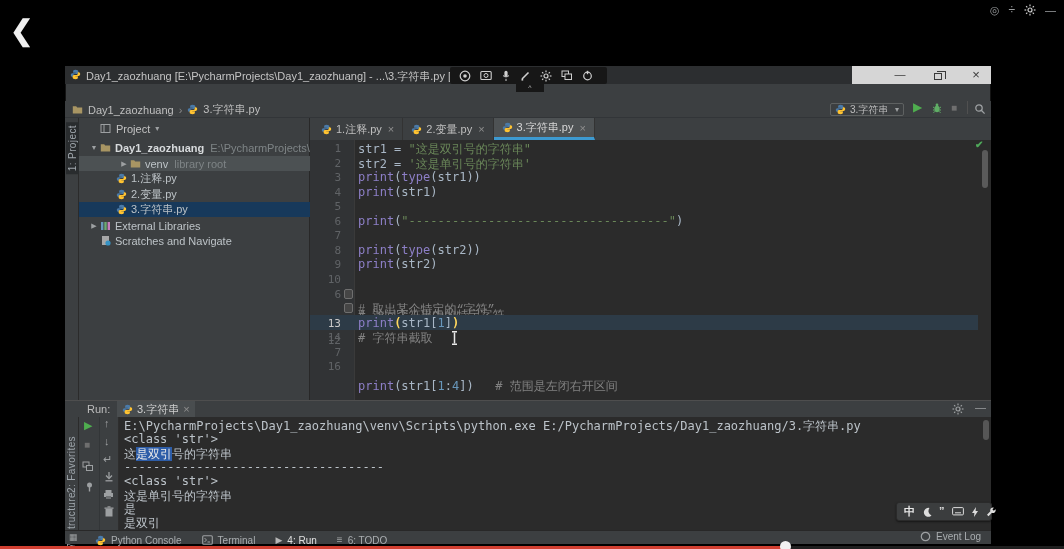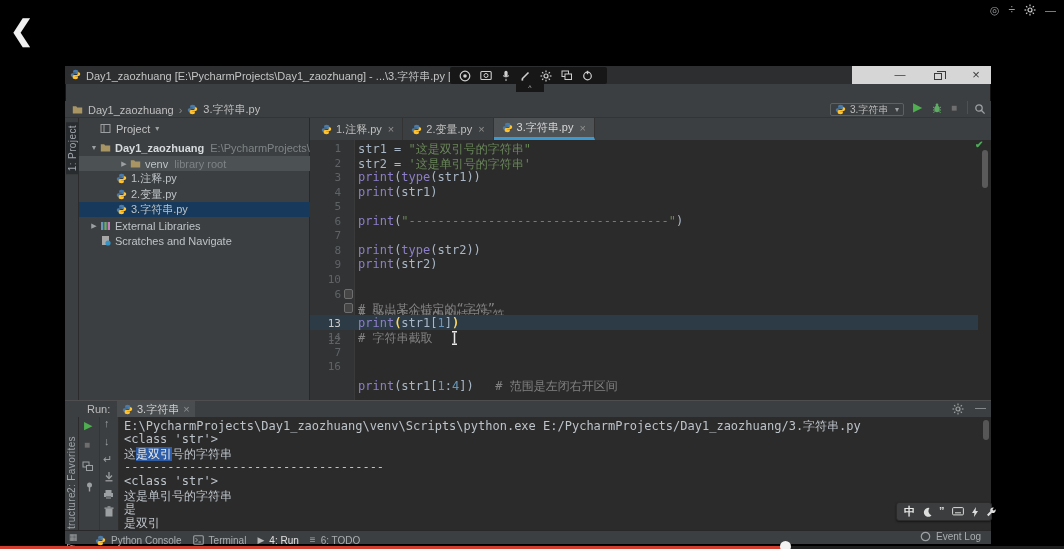--- a/index.html
+++ b/index.html
@@ -84,21 +84,21 @@
   #run-tools .sep{position:absolute;left:20px;top:0;width:1px;height:113px;background:#333638}
   .rt{position:absolute;font-size:11px;color:#9da0a2}
   #console-bg{left:119px;top:417px;width:872px;height:113px;background:#2b2b2b}
   .con{position:absolute;left:124px;height:14px;font:12px "DejaVu Sans Mono",monospace;white-space:pre;color:#bcc3c9}
   .con .sel{background:#2d5da8;color:#e8e8e8}
   #con-scroll{left:983px;top:420px;width:6px;height:20px;background:#565656;border-radius:3px}
 
   
   #statusbar{left:65px;top:530px;width:926px;height:14px;background:#3c3f41;border-top:1px solid #282828}
   #switcher{left:69px;top:532px;color:#9da0a2;font-size:9px}
-  #status-items{position:absolute;left:30px;top:1px;display:flex;gap:11px;align-items:center;height:16px}
+  #status-items{position:absolute;left:30px;top:1px;display:flex;gap:20px;align-items:center;height:16px}
   .sitem{display:flex;align-items:center;gap:5px;font-size:10px;color:#a9adb0}
   .sitem.active{color:#e0e0e0}
   #event-log{left:920px;top:531px;display:flex;align-items:center;gap:5px;font-size:10px;color:#a9adb0}
 
   
   #ime{left:896px;top:502px;width:96px;height:19px;background:#3b3d3e;border:1px solid #2a2a2a;border-radius:3px;display:flex;align-items:center;gap:7px;padding:0 7px;box-shadow:0 1px 2px rgba(0,0,0,.5)}
   #ime .t{color:#e8e8e8;font-size:11px;font-weight:bold}
 
   
   #prog-red{left:0;top:546px;width:786px;height:3px;background:#d23f31}
@@ -408,21 +408,21 @@
       <div class="cl" style="top: 243px;"><span class="tok-builtin">print</span><span class="tok-plain">(</span><span class="tok-builtin">type</span><span class="tok-plain">(str2))</span></div>
       <div class="gut" style="top: 258px;">9</div>
       <div class="cl" style="top: 257px;"><span class="tok-builtin">print</span><span class="tok-plain">(str2)</span></div>
       <div class="gut" style="top: 273px;">10</div>
       <div class="cl" style="top: 272px;"></div>
       <div class="gut" style="top: 288px;">6</div>
       <div class="fold" style="top: 289px;"></div>
       <div class="cl" style="top: 287px; margin-top: 20px;"><span class="tok-comment"># 访问字符串中的特定字符</span></div>
       <div class="gut" style="top: 302px; margin-top: 32px;">12</div>
       <div class="fold" style="top: 303px;"></div>
-      <div class="cl" style="top: 301px;"><span class="tok-comment"># 取出某个特定的“字符”</span></div>
+      <div class="cl" style="top: 301px; font-family: Liberation Mono, monospace;"><span class="tok-comment"># 取出某个特定的“字符”</span></div>
       <div class="band a" style="top: 315px;"></div>
       <div class="gut cur" style="top: 317px;">13</div>
       <div class="cl" style="top: 316px;"><span class="tok-builtin">print</span><span class="tok-brace">(</span><span class="tok-plain">str1[</span><span class="tok-number">1</span><span class="tok-plain">]</span><span class="tok-brace">)</span></div>
       <div class="gut" style="top: 331px;">14</div>
       <div class="cl" style="top: 330px;"><span class="tok-comment"># 字符串截取</span></div>
       <div class="gut" style="top: 346px;">7</div>
       <div class="cl" style="top: 345px; margin-top: 33px;"><span class="tok-builtin">print</span><span class="tok-plain">(str1[</span><span class="tok-number">1</span><span class="tok-plain">:</span><span class="tok-number">4</span><span class="tok-plain">])</span><span class="tok-comment">   # 范围是左闭右开区间</span></div>
       <div class="gut" style="top: 360px; text-align: right;">16</div>
       <div class="cl" style="top: 359px;"></div>
     </div>

